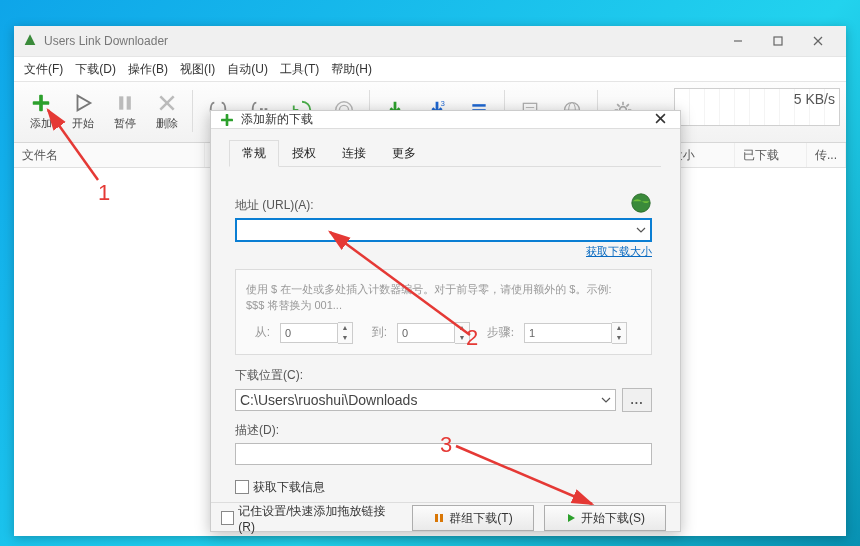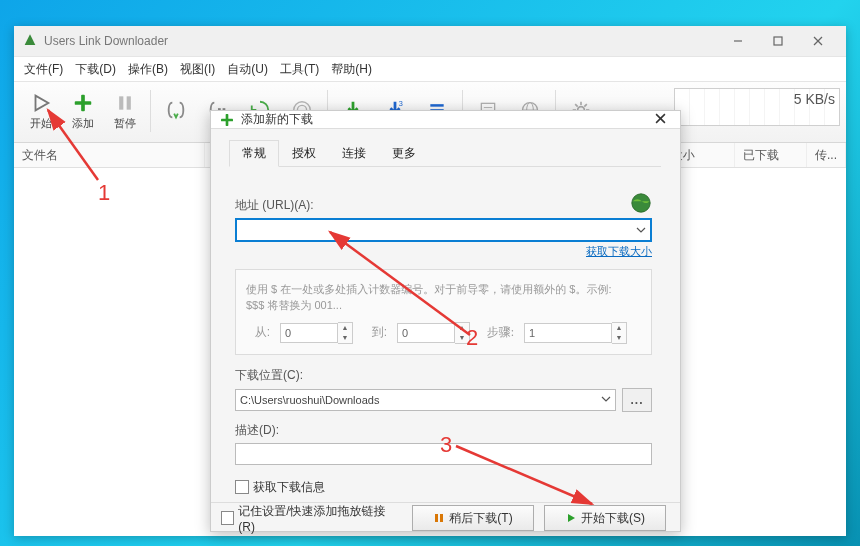--- a/index.html
+++ b/index.html
@@ -40,21 +40,21 @@
   .group-box { border:1px solid #dcdcdc; padding:8px 10px 10px 10px; margin-top:10px; background:#fafafa; }
   .chk { display:flex; align-items:center; gap:4px; }
   .chk .box { width:12px; height:12px; border:1px solid #888; background:#fff; }
   .hint { color:#999; font-size:11px; margin-top:4px; line-height:1.45; }
   .spin-row { display:flex; align-items:center; gap:10px; margin-top:8px; color:#999; }
   .spin-row .lbl { width:24px; text-align:right; }
   .spin { display:flex; align-items:center; }
   .spin input { width:48px; height:18px; border:1px solid #ccc; padding:0 4px; font-size:11px; color:#666; }
   .spin .arrows { width:14px; height:20px; border:1px solid #ccc; border-left:none; display:flex; flex-direction:column; }
   .spin .arrows div { flex:1; display:flex; align-items:center; justify-content:center; font-size:7px; color:#666; }
-  .text-input { width:100%; height:22px; border:1px solid #bbb; background:#fff; box-sizing:border-box; padding:0 4px; font-size:11px; color:#444; display:flex; align-items:center; }
+  .text-input { width:100%; height:22px; border:1px solid #bbb; background:#fff; box-sizing:border-box; padding:0 4px; font-size:14px; color:#444; display:flex; align-items:center; }
   .path-row { display:flex; gap:6px; align-items:center; margin-top:4px; }
   .browse-btn { width:28px; height:22px; border:1px solid #bbb; background:#f0f0f0; display:flex; align-items:center; justify-content:center; font-weight:bold; letter-spacing:1px; color:#555; }
   .dlg-footer { height:38px; border-top:1px solid #ddd; display:flex; align-items:center; padding:0 14px 0 10px; gap:10px; }
   .dlg-footer .spacer { flex:1; }
   .dlg-btn { height:24px; min-width:100px; border:1px solid #adadad; background:linear-gradient(#fcfcfc,#eaeaea); display:flex; align-items:center; justify-content:center; gap:4px; color:#333; padding:0 10px; }
   .dlg-btn svg { width:12px; height:12px; }
   
   .anno { position:absolute; pointer-events:none; }
   .anno-num { color:#e53935; font-size:22px; font-weight:500; }
   .globe { width:22px; height:22px; }
@@ -97,42 +97,51 @@
     <span>自动(U)</span>
     <span>工具(T)</span>
     <span>帮助(H)</span>
   </div>
 
   <div class="toolbar">
     <div class="tb-group">
       <div class="tb-btn">
         <span class="ico">
             <svg viewBox="0 0 24 24" width="22" height="22">
-              <path d="M6 4 L20 12 L6 20 Z" fill="none" stroke="#777" stroke-width="2"></path>
-            </svg>
-          </span>
-        <span>开始</span>
-      </div>
-      <div class="tb-btn">
-        <span class="ico">
-            <svg viewBox="0 0 24 24" width="22" height="22">
               <rect x="10" y="3" width="4" height="18" rx="1" fill="#2ca02c"></rect>
               <rect x="3" y="10" width="18" height="4" rx="1" fill="#2ca02c"></rect>
             </svg>
           </span>
         <span>添加</span>
       </div>
       <div class="tb-btn">
         <span class="ico">
+            <svg viewBox="0 0 24 24" width="22" height="22">
+              <path d="M6 4 L20 12 L6 20 Z" fill="none" stroke="#777" stroke-width="2"></path>
+            </svg>
+          </span>
+        <span>开始</span>
+      </div>
+      <div class="tb-btn">
+        <span class="ico">
             <svg viewBox="0 0 24 24" width="20" height="20">
               <rect x="5" y="4" width="5" height="16" fill="#bbb"></rect>
               <rect x="14" y="4" width="5" height="16" fill="#bbb"></rect>
             </svg>
           </span>
         <span>暂停</span>
+      </div>
+      <div class="tb-btn">
+        <span class="ico">
+            <svg viewBox="0 0 24 24" width="20" height="20">
+              <line x1="4" y1="4" x2="20" y2="20" stroke="#bbb" stroke-width="3"></line>
+              <line x1="20" y1="4" x2="4" y2="20" stroke="#bbb" stroke-width="3"></line>
+            </svg>
+          </span>
+        <span>删除</span>
       </div>
     </div>
     <div class="tb-sep"></div>
     <div class="tb-group" style="opacity:.85;">
       <div class="tb-btn">
           <span class="ico">
             <svg viewBox="0 0 24 24" width="22" height="22">
               <path d="M8 4 C4 4 4 12 4 12 C4 12 4 20 8 20 M16 4 C20 4 20 12 20 12 C20 12 20 20 16 20" fill="none" stroke="#777" stroke-width="2"></path>
               <path d="M10 16 L12 20 L14 16" stroke="#2ca02c" stroke-width="2" fill="none"></path>
             </svg>
@@ -340,21 +349,21 @@
     <div class="chk">
       <span class="box"></span>
       <span>记住设置/快速添加拖放链接(R)</span>
     </div>
     <div class="spacer"></div>
     <div class="dlg-btn">
       <svg viewBox="0 0 12 12">
           <rect x="2" y="2" width="3" height="8" fill="#d97706"></rect>
           <rect x="7" y="2" width="3" height="8" fill="#d97706"></rect>
         </svg>
-      <span>稍后下载(T)</span>
+      <span>群组下载(T)</span>
     </div>
     <div class="dlg-btn">
       <svg viewBox="0 0 12 12">
           <path d="M3 2 L10 6 L3 10 Z" fill="#2ca02c"></path>
         </svg>
       <span>开始下载(S)</span>
     </div>
   </div>
 </div>
 

